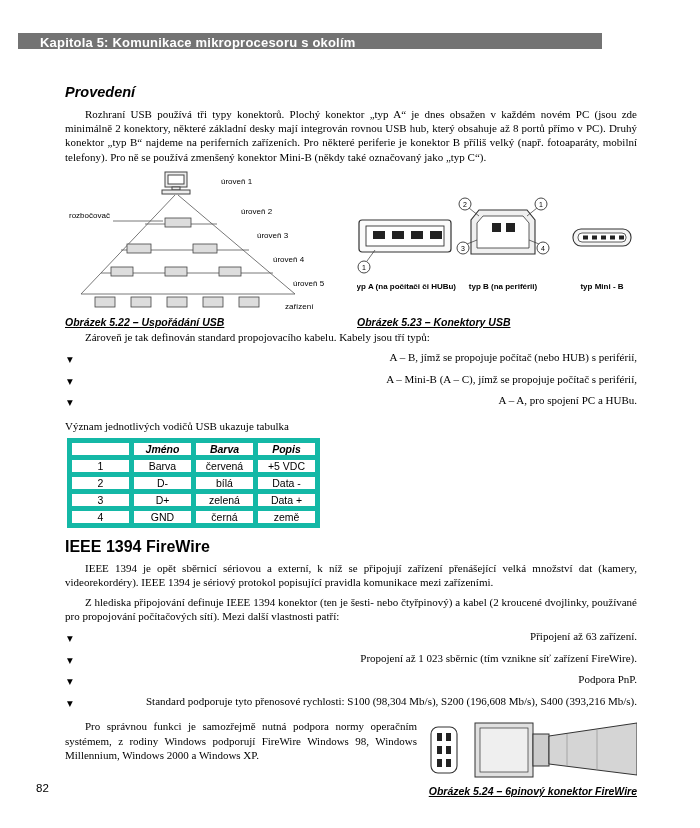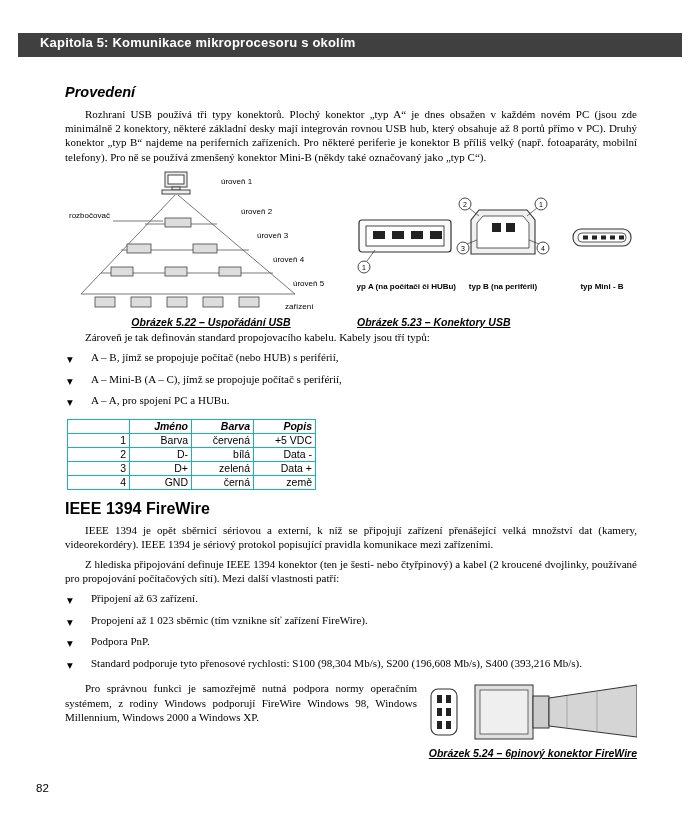--- a/index.html
+++ b/index.html
@@ -2,65 +2,65 @@
 <html><head>
 <meta charset="utf-8">
 <style>
   * { margin:0; padding:0; box-sizing:border-box; }
   html,body { background:#fff; }
   body {
     width:700px; height:828px; position:relative; overflow:hidden;
     font-family:"Liberation Serif", serif; color:#000;
   }
   .chapter-bar {
-    position:absolute; left:18px; top:33px; width:664px;
-    background:#404040; color:#fff;
+    position:absolute; left:18px; top:33px; width:584px;
+    background:#737373; color:#fff;
     font-family:"Liberation Sans", sans-serif; font-weight:bold;
-    font-size:13px; line-height:13px; padding:3px 0 8px 22px;
+    font-size:13px; line-height:13px; padding:3px 0 0 22px;
     letter-spacing:.2px;
   }
   .content { position:absolute; left:65px; top:84px; width:572px; }
   h2.sub {
     font-family:"Liberation Sans", sans-serif; font-style:italic;
     font-weight:bold; font-size:14.5px; margin-bottom:7px;
   }
   h1.big {
     font-family:"Liberation Sans", sans-serif; font-weight:bold;
     font-size:16px; margin:10px 0 5px;
   }
   p.body {
     font-size:11px; line-height:14.2px; text-align:justify;
   }
   p.ind { text-indent:20px; }
   .figrow { display:flex; margin-top:6px; }
   .fig { display:flex; flex-direction:column; height:158px; }
-  .fig-left { width:292px;text-align:center; }
+  .fig-left { width:292px; }
   .fig-right { width:280px; }
   .fig-right svg { margin-top:22px; }
   .caption {
     font-family:"Liberation Sans", sans-serif; font-weight:bold;
     font-style:italic; font-size:10.5px; text-decoration:underline;
     margin-top:auto;
   }
   .caption.plain { margin-top:4px; }
   .bullets { margin:7px 0 9px 2px; }
   .bullet { display:flex; margin-bottom:6px; font-size:11px; line-height:13.5px; }
   .bmark {
     width:24px; flex:none; font-size:7.5px; padding-top:2px;
     font-family:"DejaVu Sans", sans-serif;
   }
-  .btext { flex:1; }
+  .btext { flex:1;text-align:right; }
   .tline { font-size:11px; line-height:14px; margin-top:2px; }
   .tablewrap { margin:5px 0 2px 2px; }
   table.wires {
     border-collapse:collapse;
     font-family:"Liberation Sans", sans-serif; font-size:10.5px;
   }
   table.wires th, table.wires td {
-    border:1px solid #14b8a6; padding:0 3px; height:14px; text-align:right;
+    border:5px solid #14b8a6; padding:0 3px; height:14px; text-align:center;
     font-weight:normal;
   }
   table.wires th { font-weight:bold; font-style:italic; }
   .fwrow { display:flex; margin-top:9px; }
   .fwtext { width:352px; }
   .fwfig { margin-left:auto; width:214px; display:flex; flex-direction:column; align-items:flex-end; }
   .pagenum {
     position:absolute; left:36px; top:782px;
     font-family:Liberation Sans, sans-serif; font-size:11.5px;
   }
@@ -190,20 +190,21 @@
     <div class="bullet">
       <span class="bmark">▼</span>
       <span class="btext">A – Mini-B (A – C), jímž se propojuje počítač s periférií,</span>
     </div>
     <div class="bullet">
       <span class="bmark">▼</span>
       <span class="btext">A – A, pro spojení PC a HUBu.</span>
     </div>
   </div>
 
+  <div class="tline">Význam jednotlivých vodičů USB ukazuje tabulka</div>
 
   <div class="tablewrap">
     <table class="wires">
       <colgroup>
           <col style="width:62px">
           <col style="width:62px">
           <col style="width:62px">
           <col style="width:62px">
         </colgroup>
       <tbody>

